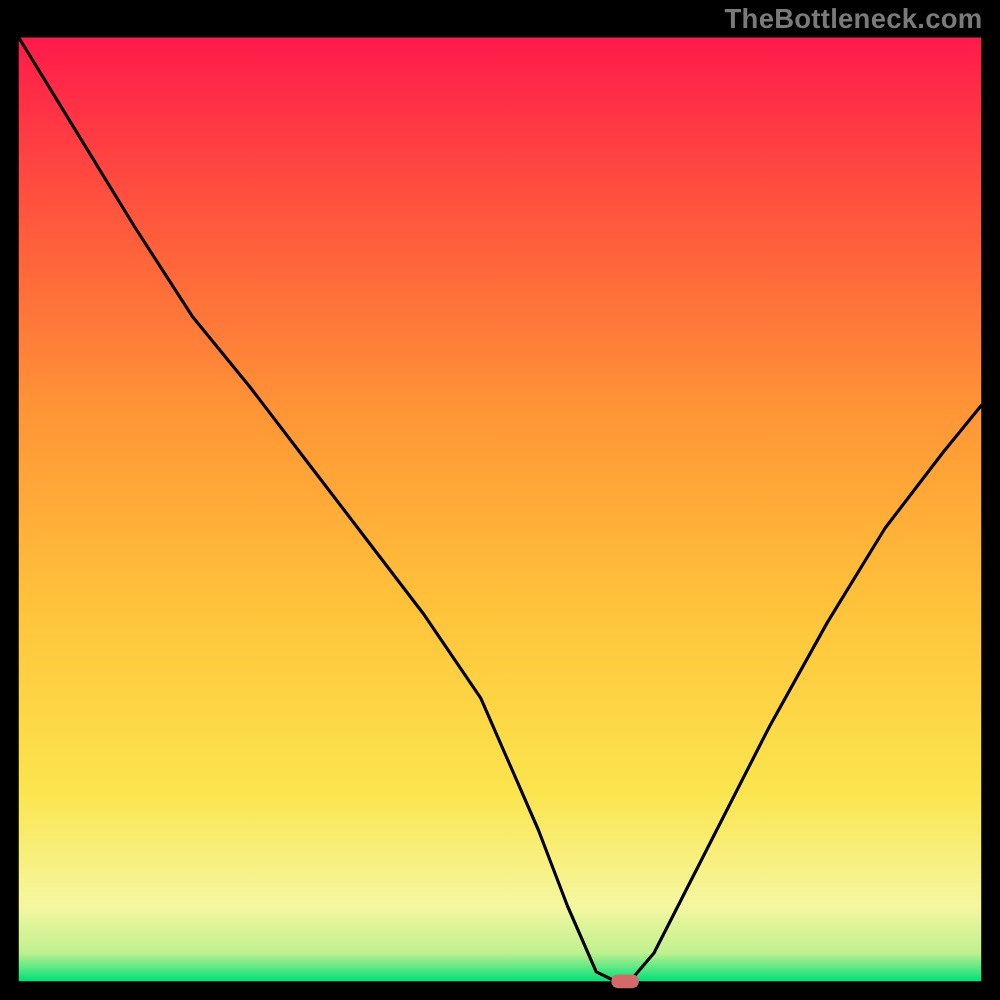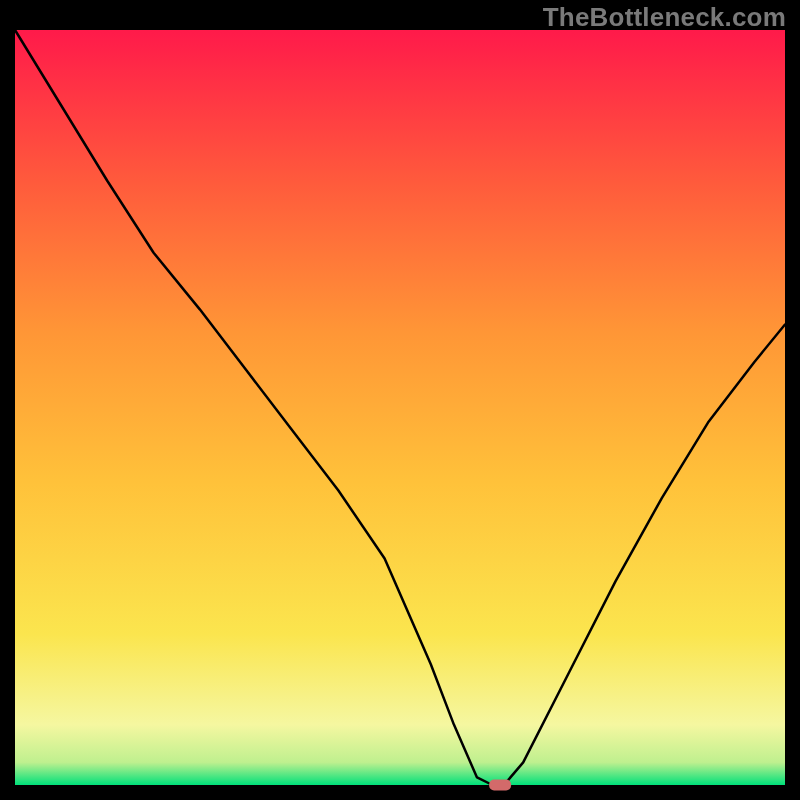--- a/index.html
+++ b/index.html
@@ -14,21 +14,21 @@
     position: relative;
     width: 800px;
     height: 800px;
   }
   svg { display: block; }
   .watermark {
     position: absolute;
     top: 2px;
     right: 14px;
     font-family: Arial, Helvetica, sans-serif;
-    font-size: 26px;
+    font-size: 22px;
     font-weight: 700;
     color: #7a7a7a;
     letter-spacing: 0.2px;
   }
 </style>
 </head>
 <body>
 
 <div class="wrap">
   <svg id="chart-svg" width="800" height="800" viewBox="0 0 800 800" xmlns="http://www.w3.org/2000/svg">

